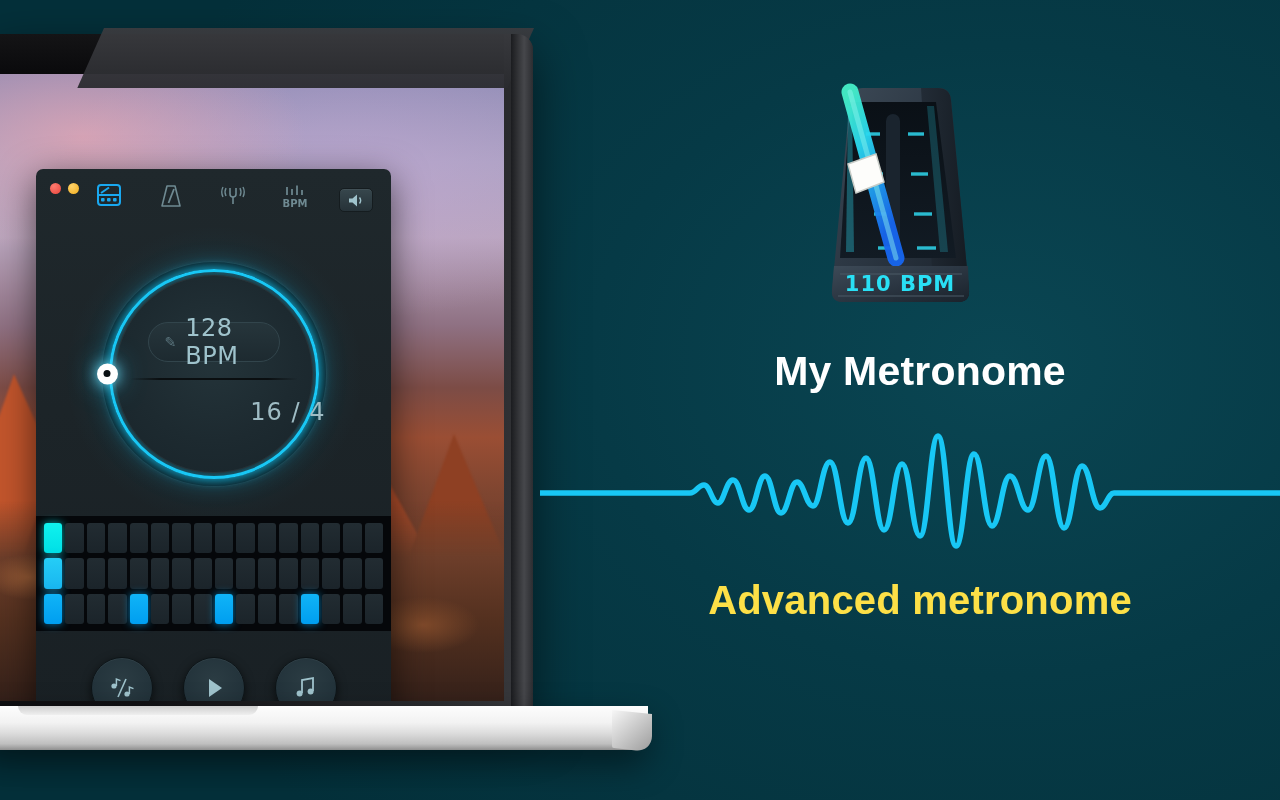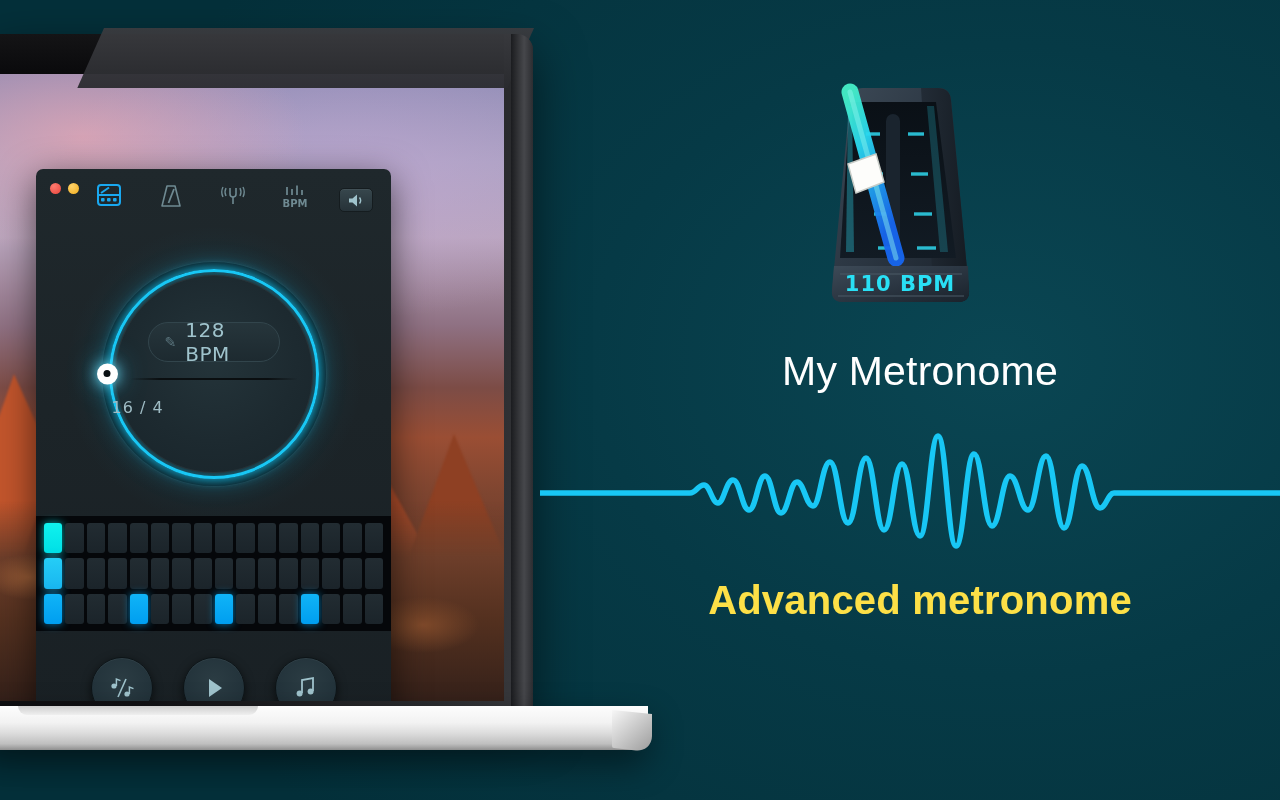--- a/index.html
+++ b/index.html
@@ -153,28 +153,28 @@
 
   .bpm-pill{
     position:absolute; left:50%; top:60px; transform:translateX(-50%);
     min-width:132px; height:40px; border-radius:20px;
     background:linear-gradient(180deg,#26353b,#1d2a30);
     border:1px solid #32454c;
     display:flex; align-items:center; justify-content:center; gap:9px;
     padding:0 16px;
   }
   .bpm-pill .pencil{ color:#5d7880; font-size:14px; transform:rotate(0deg); }
-  .bpm-text{ color:#9fc3cc; font-size:20px; letter-spacing:.5px; font-family:"DejaVu Sans", sans-serif; }
+  .bpm-text{ color:#9fc3cc; font-size:24px; letter-spacing:.5px; font-family:"DejaVu Sans", sans-serif; }
   .divider{
     position:absolute; left:28px; right:28px; top:116px; height:2px;
     background:linear-gradient(90deg, rgba(10,14,16,0), #0a0e10 18%, #0a0e10 82%, rgba(10,14,16,0));
   }
   .meter-text{
-    position:absolute; left:10px; right:0; top:136px; text-align:left;
-    color:#9fbcc4; font-size:16px; letter-spacing:1px; font-family:"DejaVu Sans", sans-serif;
+    position:absolute; left:0; right:0; top:136px; text-align:right;
+    color:#9fbcc4; font-size:24px; letter-spacing:1px; font-family:"DejaVu Sans", sans-serif;
   }
 
   
   .sequencer{
     position:absolute; left:0; top:347px; width:100%; height:115px;
     background:#05070a; padding:7px 8px; display:flex; flex-direction:column; gap:5px;
   }
   .seq-row{ display:flex; gap:3px; flex:1; }
   .cell{ flex:1; border-radius:3px; background:linear-gradient(180deg,#222c32,#1b242a); }
   .cell.on-0{ background:linear-gradient(180deg,#10f2ee,#00dfe6);
@@ -197,21 +197,21 @@
     display:flex; align-items:center; justify-content:center; cursor:pointer;
   }
 
   
   .right{ position:absolute; left:560px; top:0; width:720px; height:756px; }
 
   .app-icon{ position:absolute; left:228px; top:62px; width:220px; height:250px; }
 
   .title{
     position:absolute; left:0; right:0; top:348px; text-align:center;
-    color:#ffffff; font-size:41px; font-weight:400; letter-spacing:.2px;
+    color:#ffffff; font-size:41px; font-weight:700; letter-spacing:.2px;
   }
   .wave-wrap{ position:absolute; left:-20px; top:418px; width:740px; height:150px; }
   .tagline{
     position:absolute; left:0; right:0; top:575px; text-align:center;
     color:#fde047; font-size:40px; font-weight:700; line-height:1.28; letter-spacing:.2px;
   }
 </style>
 </head>
 <body>
 

